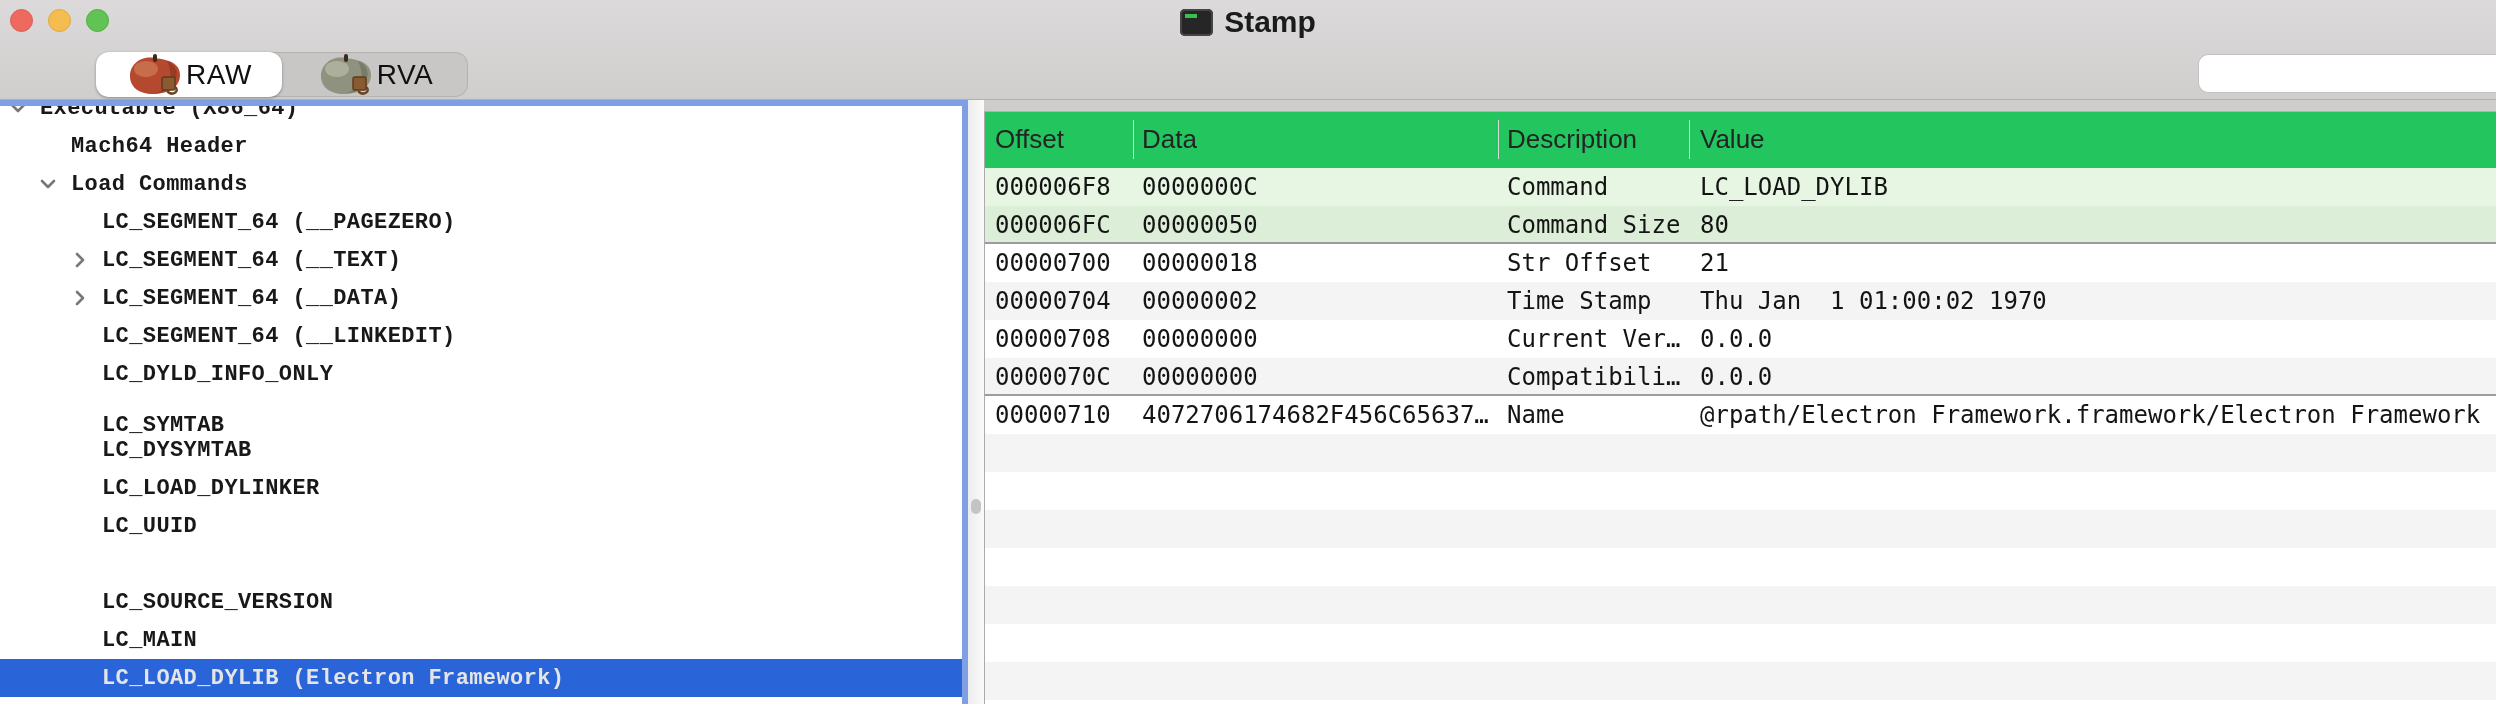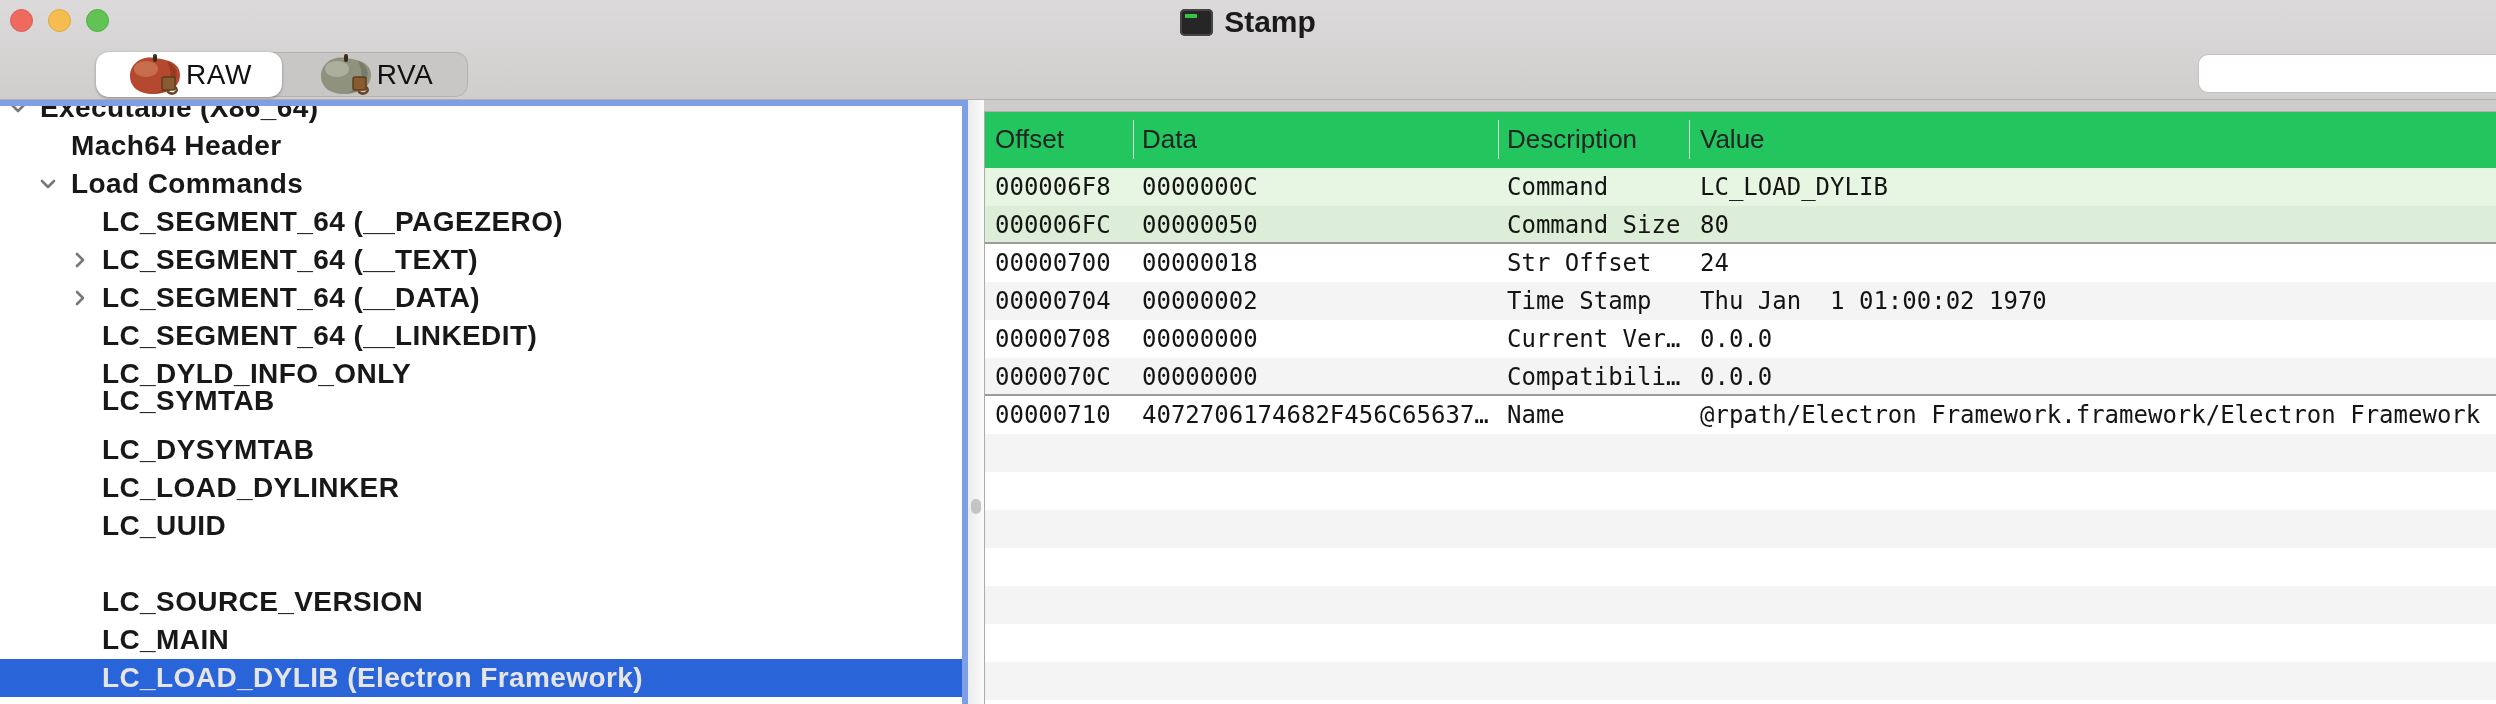--- a/index.html
+++ b/index.html
@@ -62,21 +62,21 @@
   .focus-ring{
     position:absolute;inset:0;z-index:6;pointer-events:none;
     border-top:6px solid var(--ring);border-right:6px solid var(--ring);
   }
   .trow{
     position:absolute;left:0;width:962px;height:38px;
     display:flex;align-items:center;
   }
   .trow.selected{background:var(--sel);}
   .tlabel{
-    font-weight:bold;font-size:28px;letter-spacing:.4px;color:#181818;white-space:pre;
+    font-weight:bold;font-size:22px;letter-spacing:.4px;color:#181818;white-space:pre;font-family:Liberation Mono, monospace;
   }
   .trow.selected .tlabel{color:#e5e5e5;}
   .disc{
     position:absolute;width:24px;height:24px;top:7px;
     display:flex;align-items:center;justify-content:center;
   }
   
   .scroll-strip{
     position:absolute;left:968px;top:100px;width:16px;height:604px;
     background:linear-gradient(90deg,#ececec,#fbfbfb);
@@ -207,21 +207,21 @@
           </svg>
         </span>
         <span class="tlabel" style="margin-left: 102px;">LC_SEGMENT_64 (__DATA)</span>
       </div>
       <div class="trow" style="top: 217px;">
         <span class="tlabel" style="margin-left: 102px;">LC_SEGMENT_64 (__LINKEDIT)</span>
       </div>
       <div class="trow" style="top: 255px;">
         <span class="tlabel" style="margin-left: 102px; text-align: center;">LC_DYLD_INFO_ONLY</span>
       </div>
-      <div class="trow" style="top: 282px;">
+      <div class="trow" style="top: 306px;">
         <span class="tlabel" style="margin-left: 102px;">LC_SYMTAB</span>
       </div>
       <div class="trow" style="top: 331px;">
         <span class="tlabel" style="margin-left: 102px;">LC_DYSYMTAB</span>
       </div>
       <div class="trow" style="top: 369px;">
         <span class="tlabel" style="margin-left: 102px;">LC_LOAD_DYLINKER</span>
       </div>
       <div class="trow" style="top: 407px;">
         <span class="tlabel" style="margin-left: 102px;">LC_UUID</span>
@@ -261,21 +261,21 @@
         <div class="drow hl-dark group-sep" style="top: 94px;">
           <div class="cell c0">000006FC</div>
           <div class="cell c1">00000050</div>
           <div class="cell c2">Command Size</div>
           <div class="cell c3">80</div>
         </div>
         <div class="drow" style="top: 132px;">
           <div class="cell c0">00000700</div>
           <div class="cell c1">00000018</div>
           <div class="cell c2">Str Offset</div>
-          <div class="cell c3">24</div>
+          <div class="cell c3">21</div>
         </div>
         <div class="drow stripe" style="top: 170px;">
           <div class="cell c0">00000704</div>
           <div class="cell c1">00000002</div>
           <div class="cell c2">Time Stamp</div>
           <div class="cell c3">Thu Jan  1 01:00:02 1970</div>
         </div>
         <div class="drow" style="top: 208px;">
           <div class="cell c0">00000708</div>
           <div class="cell c1">00000000</div>

